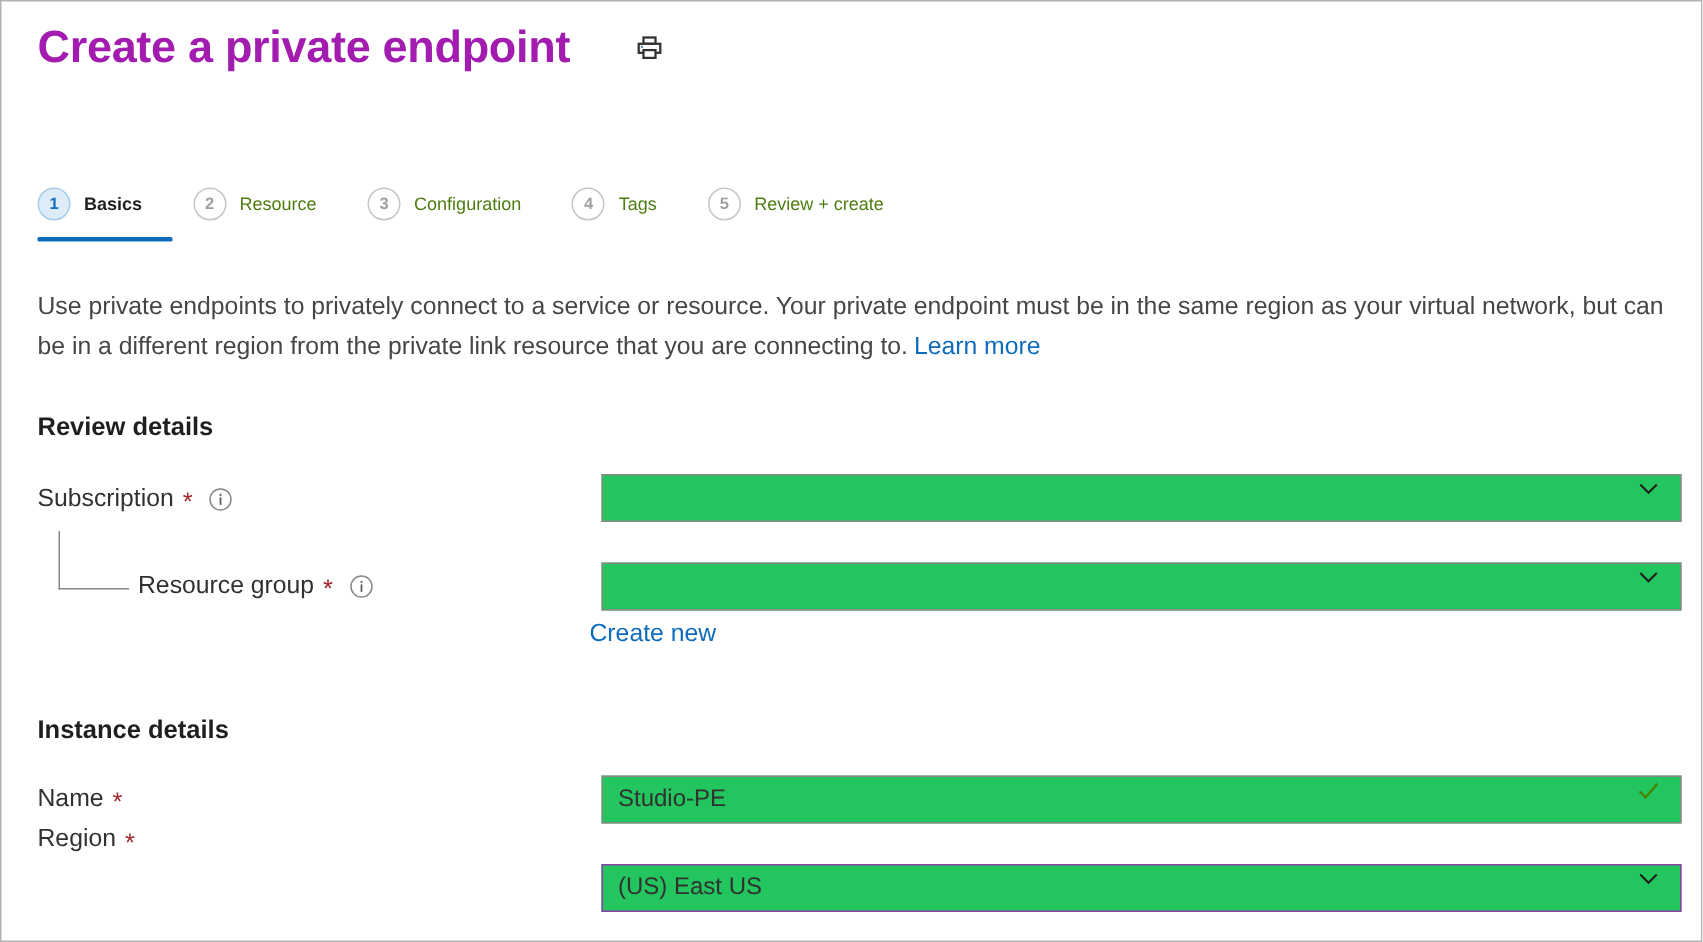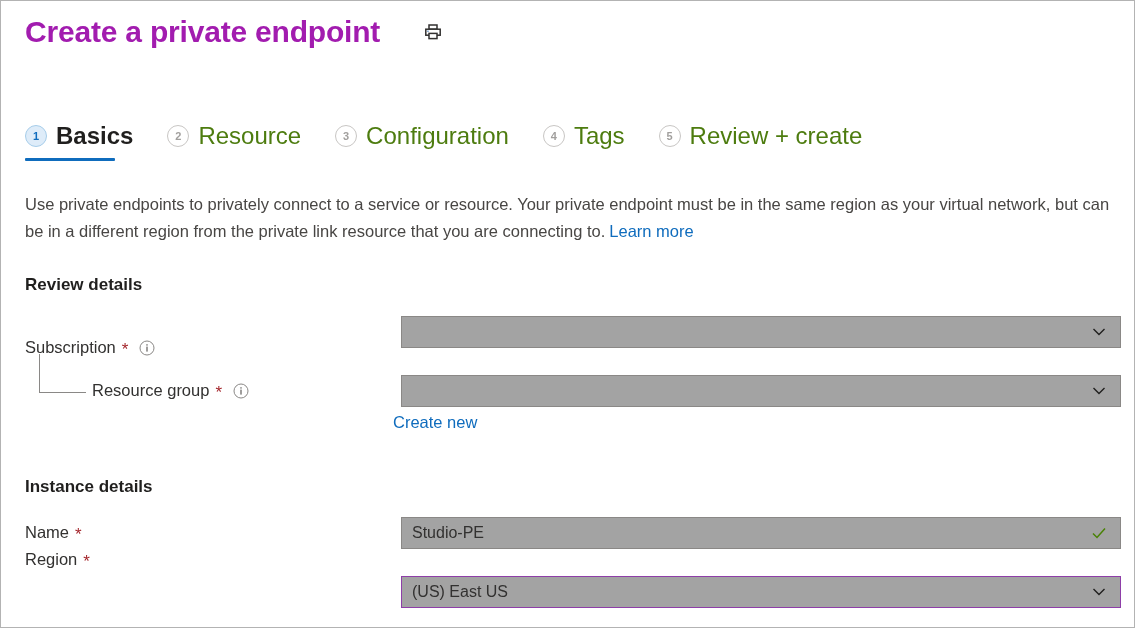--- a/index.html
+++ b/index.html
@@ -92,21 +92,21 @@
     border: 1px solid #a6cdea;
     color: #0f6cbd;
   }
   .tab:not(.is-active) .tab-badge {
     background: #ffffff;
     border: 1px solid #c8c6c4;
     color: #a19f9d;
   }
   .tab-label {
     margin-left: 9px;
-    font-size: 24px;
+    font-size: 12px;
     line-height: 20px;
     white-space: nowrap;
   }
   .tab.is-active .tab-label {
     color: #201f1e;
     font-weight: 600;
   }
   .tab:not(.is-active) .tab-label {
     color: #4d7c0f;
     font-weight: 400;
@@ -151,21 +151,21 @@
 
   
   .field-label {
     position: absolute;
     display: flex;
     align-items: center;
     font-size: 16.5px;
     color: #323130;
     white-space: nowrap;
   }
-  #subscription-label { left: 24px; top: 322px; margin-top: 15px; }
+  #subscription-label { left: 24px; top: 322px; }
   #resourcegroup-label { left: 91px; top: 380px; }
   #name-label { left: 24px; top: 522px; }
   #region-label { left: 24px; top: 549px; }
 
   .required-star {
     color: #a4262c;
     margin-left: 6px;
     font-size: 17px;
     line-height: 1;
     position: relative;
@@ -194,24 +194,23 @@
     pointer-events: none;
   }
 
   
   .field-control {
     position: absolute;
     left: 400px;
     width: 720px;
     height: 32px;
     box-sizing: border-box;
-    background: #a3a3a3;
+    background: #22c55e;
     border: 1px solid #8a8886;
     display: flex;
-    align-items: center;
     padding: 0 8px 0 10px;
     cursor: pointer;
   }
   .field-control.focus-visited {
     border: 1px solid #8e3ea8;
   }
   #subscription-select { top: 315px; }
   #resourcegroup-select { top: 374px; }
   #name-input { top: 516px; cursor: text; }
   #region-select { top: 575px; }

